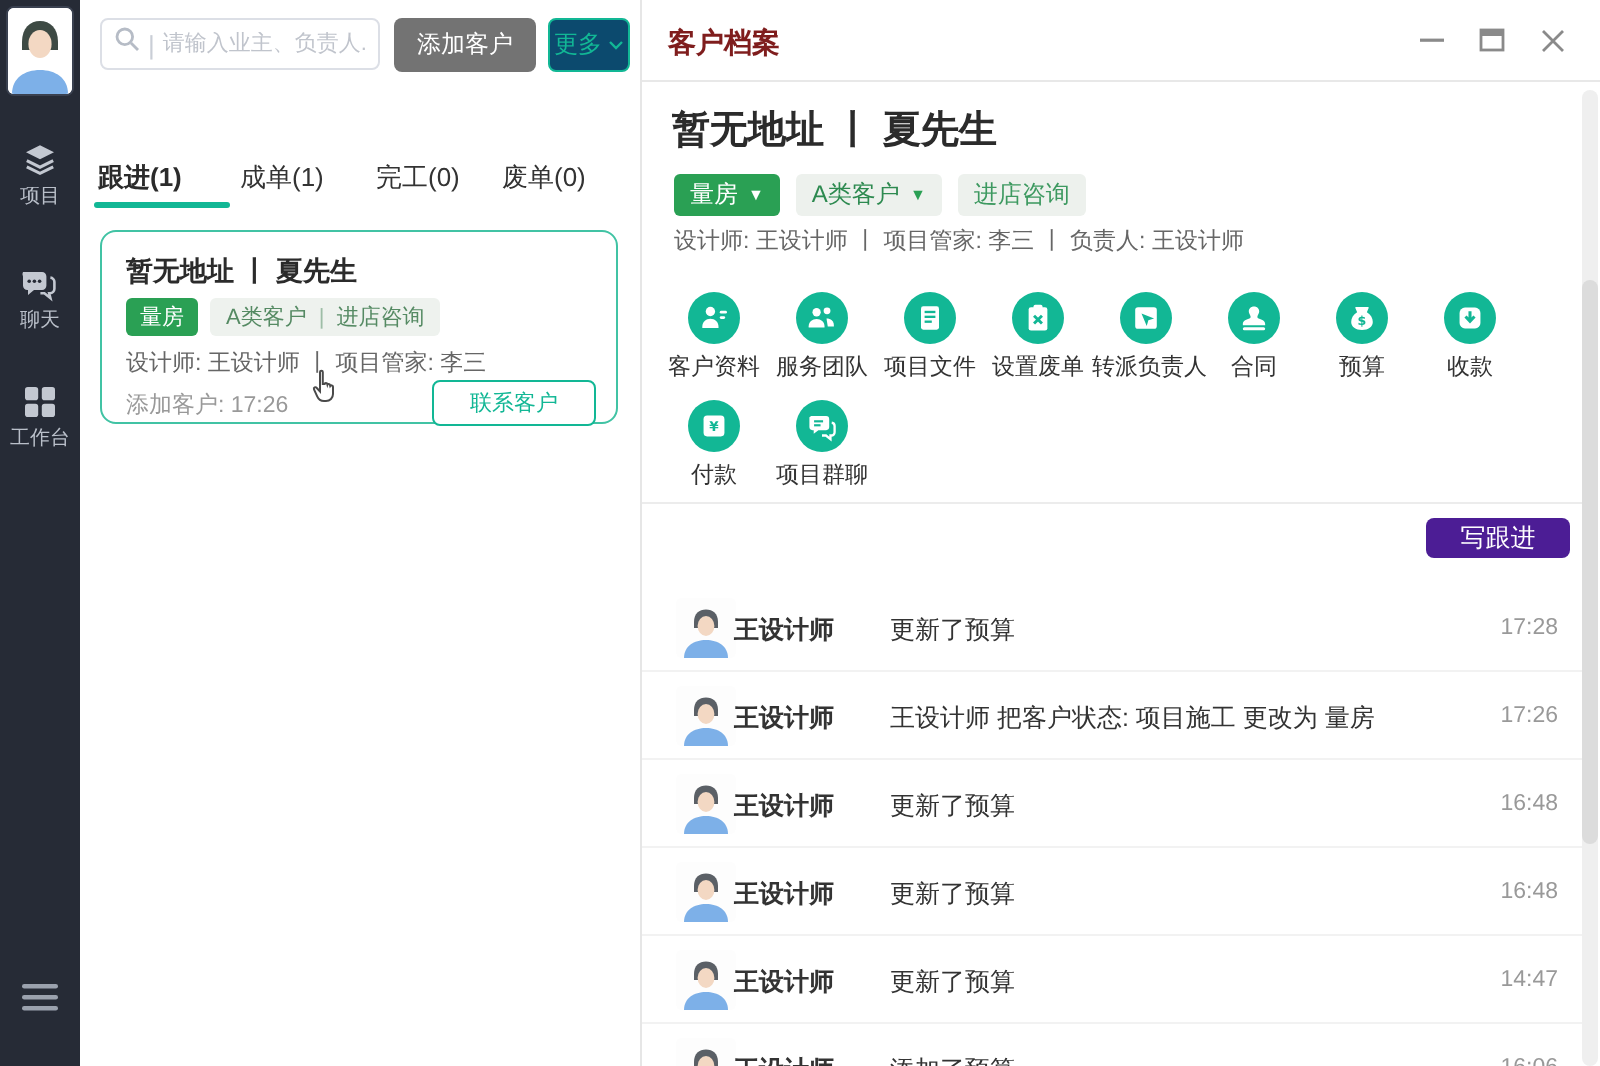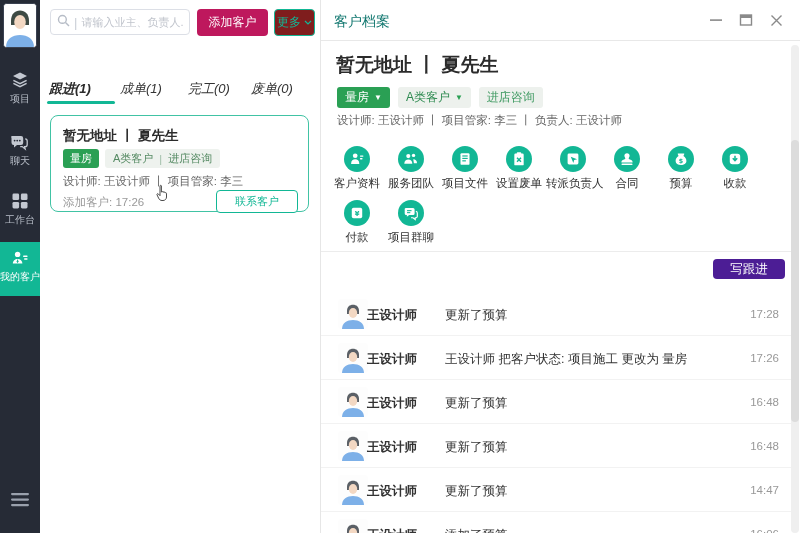--- a/index.html
+++ b/index.html
@@ -20,30 +20,30 @@
   
   .middle { position:absolute; left:40px; top:0; width:281px; height:533px;
             background:#fff; border-right:1px solid #e6e6e6; }
   .search-box { position:absolute; left:10px; top:9px; width:140px; height:26px;
                 border:1px solid #dcdfe6; border-radius:4px; display:flex; align-items:center;
                 padding:0 6px; gap:4px; background:#fff; }
   .search-box input { border:none; outline:none; width:100%; font-size:11px; color:#333;
                       font-family:"Liberation Sans", sans-serif; background:transparent; }
   .search-box input::placeholder { color:#c0c4cc; }
   .inp-divider { color:#c9ced6; font-size:13px; line-height:13px; }
-  .btn-add { position:absolute; left:157px; top:9px; width:71px; height:27px; background:#be185d;
+  .btn-add { position:absolute; left:157px; top:9px; width:71px; height:27px; background:#737373;
              color:#fff; font-size:12px; border:none; border-radius:4px; cursor:pointer; }
-  .btn-more { position:absolute; left:234px; top:9px; width:41px; height:27px; background:#7f1d1d;
+  .btn-more { position:absolute; left:234px; top:9px; width:41px; height:27px; background:#0c4a6e;
               color:#12b795; font-size:12px; border:1px solid #12b795; border-radius:4px;
               cursor:pointer; display:flex; align-items:center; justify-content:center; gap:3px; }
   .filters { position:absolute; left:0; top:52px; width:281px; height:16px; }
   .filter { position:absolute; top:0; font-size:11.5px; color:#333; cursor:pointer;
             display:flex; align-items:center; gap:3px; }
   .tabs { position:absolute; left:0; top:80px; width:281px; height:24px; }
-  .tab { position:absolute; top:0; font-size:13px; color:#333; cursor:pointer;font-style:italic; }
+  .tab { position:absolute; top:0; font-size:13px; color:#333; cursor:pointer; }
   .tab.active { font-weight:bold; color:#2b2b2b; }
   .tab-underline { position:absolute; left:7px; top:21px; width:68px; height:3px;
                    border-radius:2px; background:#12b795; }
 
   .card { position:absolute; left:10px; top:115px; width:259px; height:97px;
           border:1px solid #41c3a4; border-radius:8px; background:#fff; cursor:pointer; }
   .card-title { position:absolute; left:12px; top:11px; font-size:13.5px; font-weight:bold; color:#2b2b2b; }
   .card-tags { position:absolute; left:12px; top:33px; display:flex; gap:6px; }
   .tag-solid { background:#2aa054; color:#fff; font-size:11px; padding:2px 7px; border-radius:3px; }
   .tag-soft { background:#eef2ee; color:#558a63; font-size:11px; padding:2px 8px; border-radius:3px;
@@ -51,21 +51,21 @@
   .tag-soft .sep { color:#9dbda6; }
   .card-meta { position:absolute; left:12px; top:58px; font-size:11.5px; color:#666; }
   .card-time { position:absolute; left:12px; top:79px; font-size:11.5px; color:#999; }
   .btn-contact { position:absolute; right:10px; top:74px; border:1px solid #12b795; color:#12b795;
                  background:#fff; font-size:11px; padding:3px 18px; border-radius:4px; cursor:pointer; }
   .hand-cursor { position:absolute; left:103px; top:68px; }
 
   
   .right { position:absolute; left:321px; top:0; width:479px; height:533px; background:#fff; }
   .r-header { position:absolute; left:0; top:0; width:479px; height:41px; border-bottom:1px solid #e8e8e8; }
-  .r-header-title { position:absolute; left:13px; top:13px; font-size:14px; font-weight:normal; color:#0f766e; }
+  .r-header-title { position:absolute; left:13px; top:13px; font-size:14px; font-weight:bold; color:#7f1d1d; }
   .winbtn { position:absolute; top:10px; width:20px; height:20px; display:flex; align-items:center;
             justify-content:center; cursor:pointer; }
   .win-min { right:74px; } .win-max { right:44px; } .win-close { right:14px; }
   .r-title { position:absolute; left:15px; top:52px; font-size:19px; font-weight:bold; color:#2b2b2b; }
   .r-tags { position:absolute; left:16px; top:87px; display:flex; gap:8px; }
   .dtag-solid { background:#2aa054; color:#fff; font-size:12px; padding:2px 8px; border-radius:3px;
                 display:flex; align-items:center; gap:5px; cursor:pointer; }
   .dtag-soft { background:#edf1ed; color:#3d9960; font-size:12px; padding:2px 8px; border-radius:3px;
                display:flex; align-items:center; gap:5px; }
   .caret { font-size:8px; line-height:8px; }
@@ -134,32 +134,20 @@
         <svg width="20" height="20" viewBox="0 0 20 20">
           <rect x="2.5" y="2.5" width="6.6" height="6.6" rx="1.4" fill="#c3c8d1"></rect>
           <rect x="10.9" y="2.5" width="6.6" height="6.6" rx="1.4" fill="#c3c8d1"></rect>
           <rect x="2.5" y="10.9" width="6.6" height="6.6" rx="1.4" fill="#c3c8d1"></rect>
           <rect x="10.9" y="10.9" width="6.6" height="6.6" rx="1.4" fill="#c3c8d1"></rect>
         </svg>
       </span>
       <span>工作台</span>
     </div>
 
-    <div class="nav-item active" style="top:242px; height:54px; padding-top:6px;">
-      <span class="nv-ic">
-        <svg width="20" height="20" viewBox="0 0 20 20">
-          <circle cx="7.6" cy="6.4" r="2.7" fill="#ffffff"></circle>
-          <path d="M2.8 15.6c0-3 2.2-4.7 4.8-4.7 2.7 0 4.8 1.7 4.8 4.7z" fill="#ffffff"></path>
-          <path d="M7.6 10.9l-1 2.5 1 1.8 1-1.8z" fill="#12b795"></path>
-          <rect x="13" y="7.4" width="4.6" height="1.5" rx="0.75" fill="#ffffff"></rect>
-          <rect x="14" y="10.2" width="3.6" height="1.5" rx="0.75" fill="#ffffff"></rect>
-        </svg>
-      </span>
-      <span>我的客户</span>
-    </div>
 
     <div class="hamburger">
       <svg width="18" height="14" viewBox="0 0 18 14">
         <rect x="0" y="0" width="18" height="2.2" rx="1.1" fill="#9aa1ad"></rect>
         <rect x="0" y="5.5" width="18" height="2.2" rx="1.1" fill="#9aa1ad"></rect>
         <rect x="0" y="11" width="18" height="2.2" rx="1.1" fill="#9aa1ad"></rect>
       </svg>
     </div>
   </div>
 

